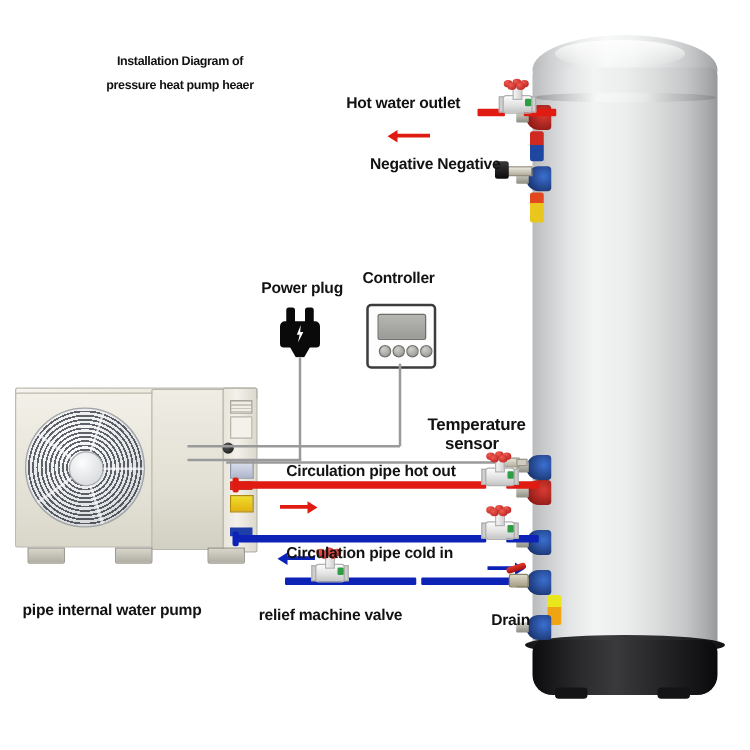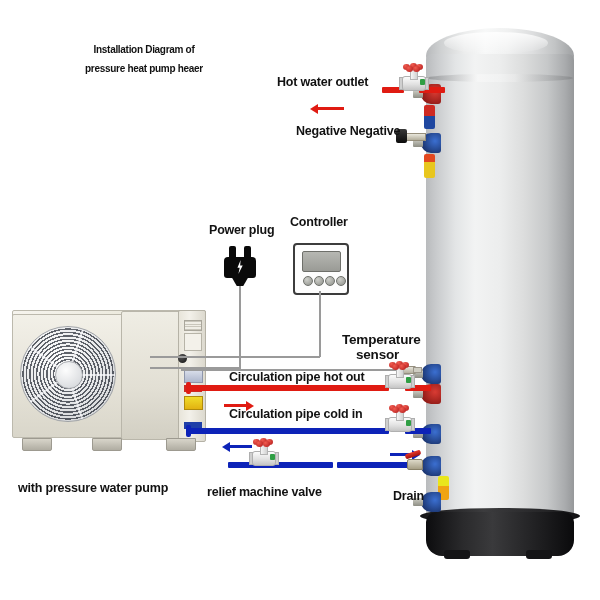--- a/index.html
+++ b/index.html
@@ -439,22 +439,22 @@
 
   <div class="lbl" style="left:296px;top:125px">Negative Negative</div>
 
   <div class="lbl" style="left:209px;top:224px">Power plug</div>
   <div class="lbl" style="left:290px;top:216px">Controller</div>
 
   <div class="lbl" style="left:342px;top:333px;font-size:13.5px">Temperature</div>
   <div class="lbl" style="left:356px;top:348px;font-size:13.5px">sensor</div>
 
   <div class="lbl" style="left:229px;top:371px">Circulation pipe hot out</div>
-  <div class="lbl" style="left:229px;top:408px">Circulation pipe cold in</div>
+  <div class="lbl" style="left:229px;top:436px">Circulation pipe cold in</div>
 
   <div class="lbl" style="left:207px;top:486px">relief machine valve</div>
 
   <div class="lbl" style="left:393px;top:490px">Drain</div>
 
-  <div class="lbl" style="left:18px;top:482px">with pressure water pump</div>
+  <div class="lbl" style="left:18px;top:482px">pipe internal water pump</div>
 
 
 </div>
 
 </body></html>

